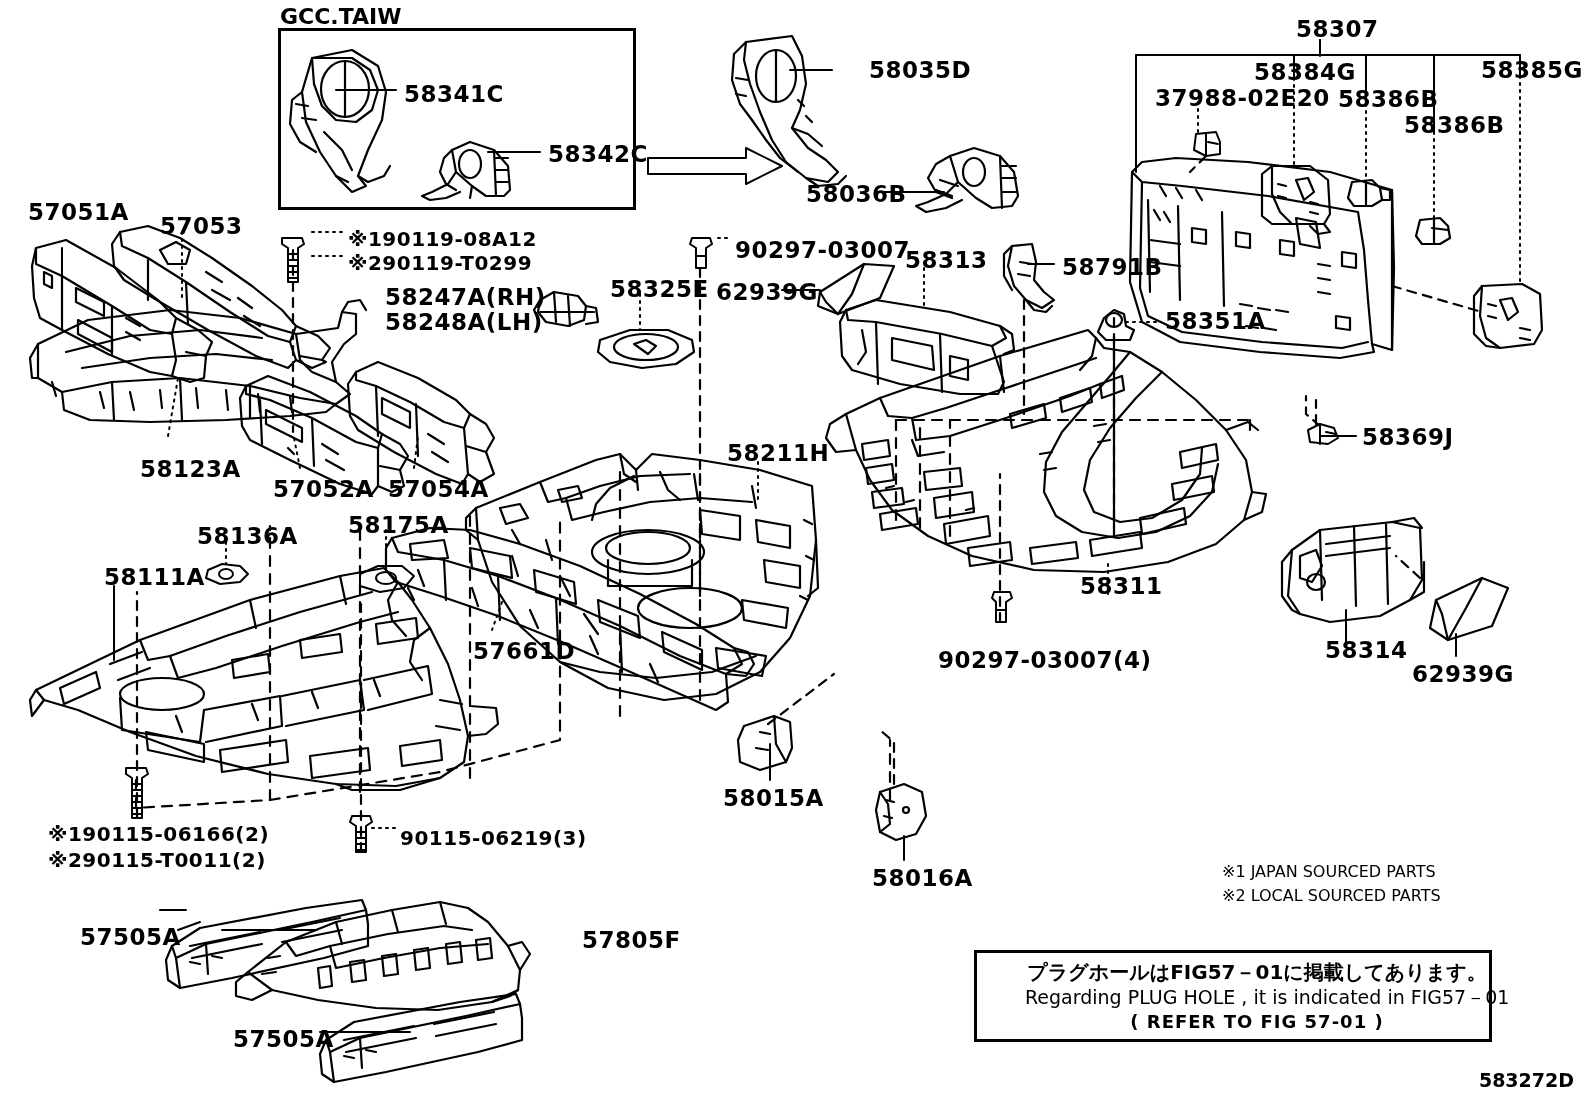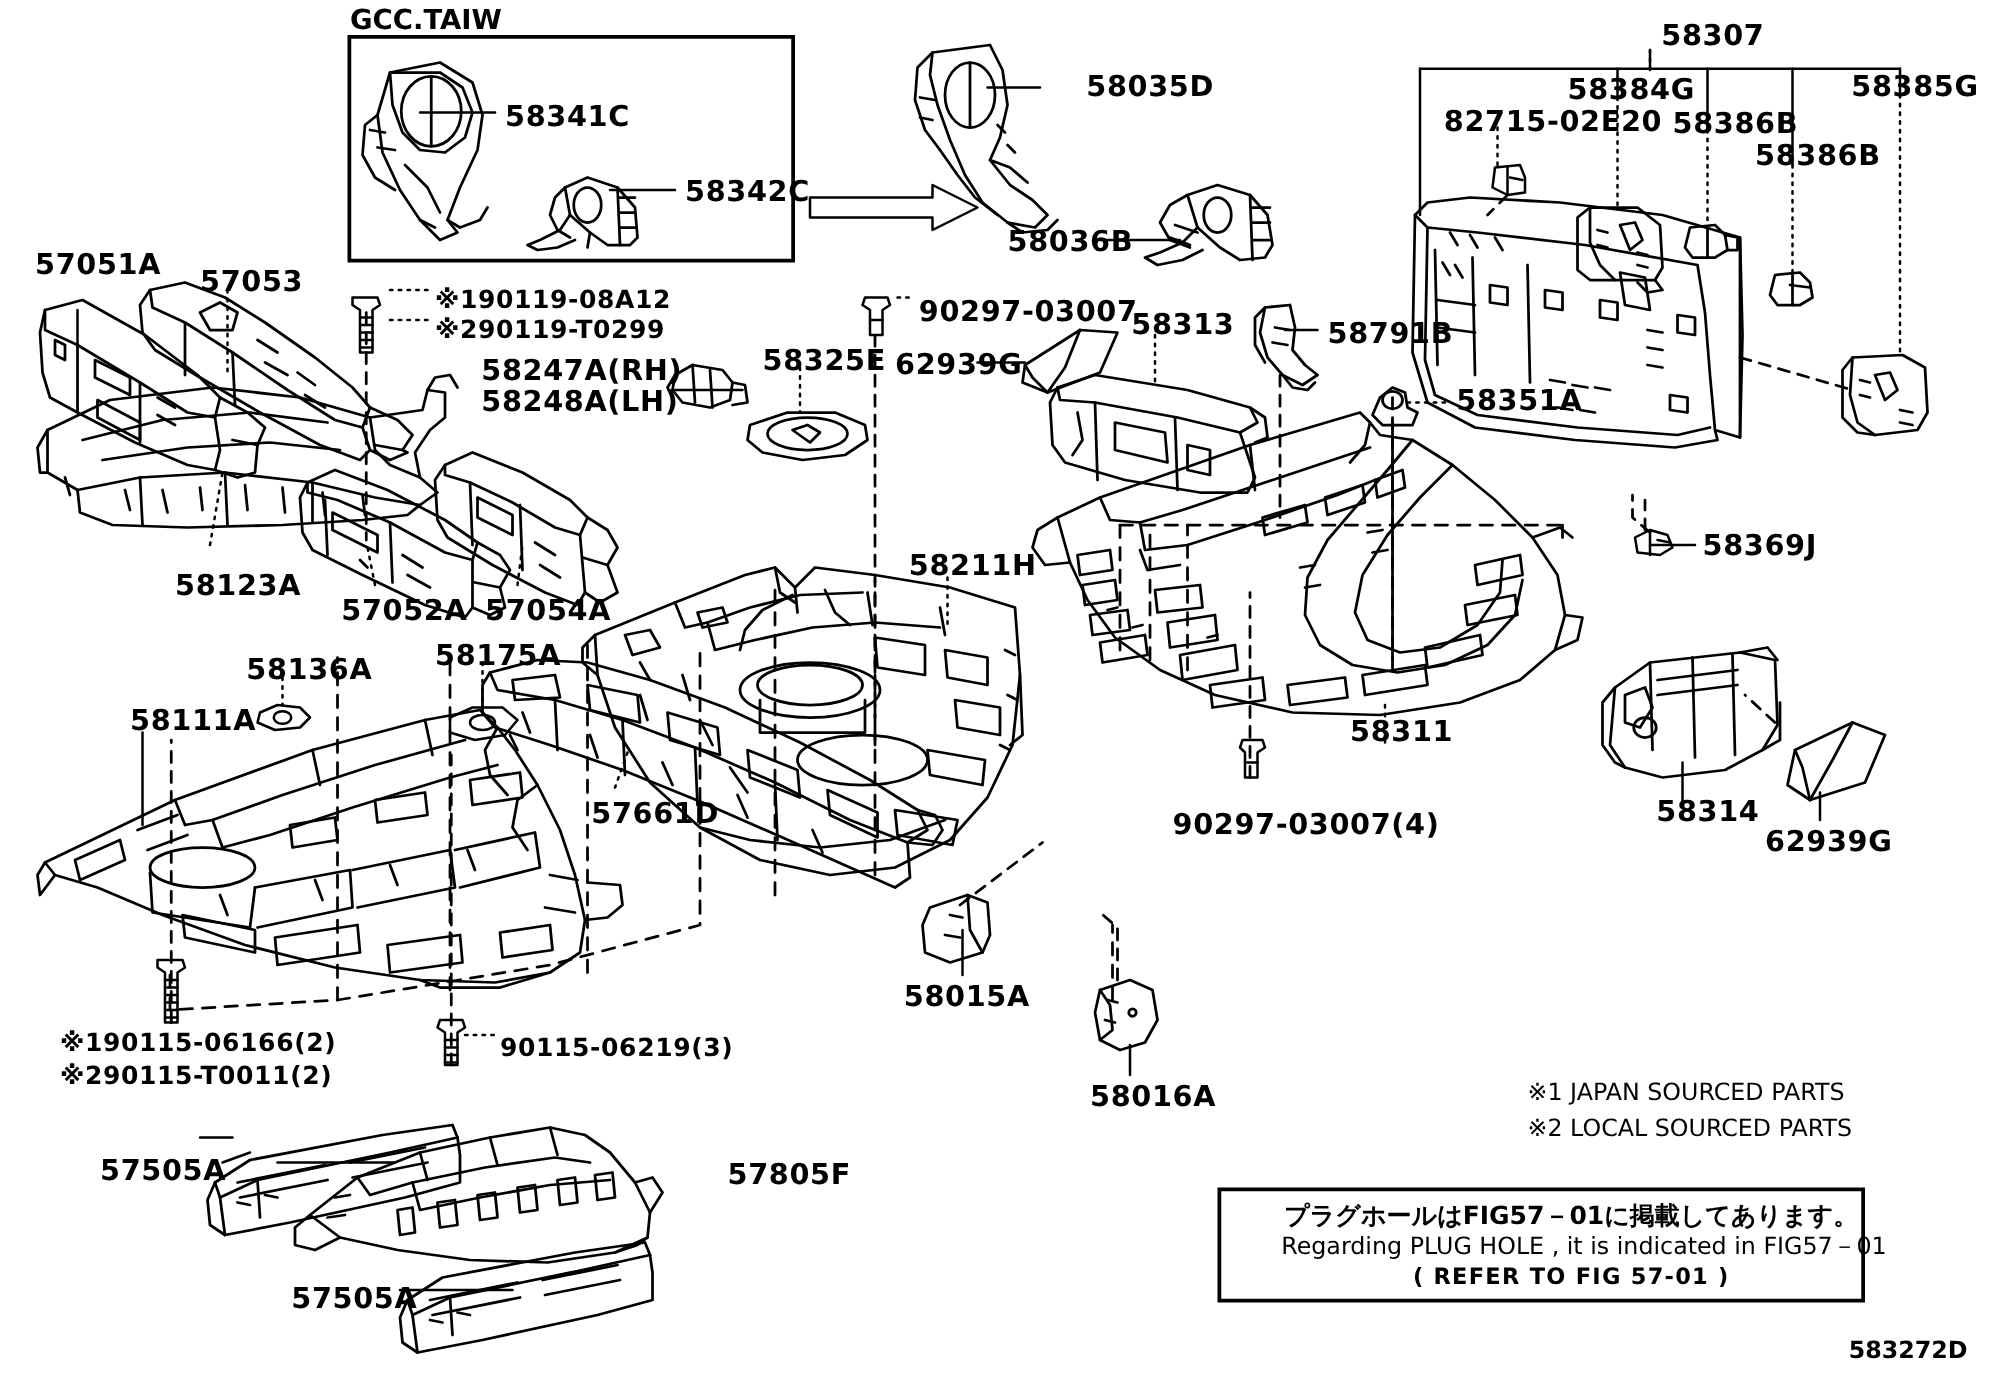--- a/index.html
+++ b/index.html
@@ -46,21 +46,21 @@
   .note-line.n3 { font-size: 18px; letter-spacing: 1px; }
   .inset-box {
     position: absolute;
     border: 3px solid #000;
     box-sizing: border-box;
     background: #fff;
   }
   .legend {
     position: absolute;
     font-family: "DejaVu Sans", sans-serif;
-    font-size: 19px;
+    font-size: 16px;
     color: #000;
     line-height: 1.5;
     white-space: nowrap;
   }
   svg.art {
     position: absolute;
     left: 0; top: 0;
     width: 1592px;
     height: 1099px;
     overflow: visible;
@@ -595,24 +595,24 @@
         <path d="M1434 55 L1434 132"></path>
         <path d="M1520 55 L1520 76"></path>
       </g>
     </g>
   </svg>
 
   <div class="lbl" style="left:404px; top:82px;">58341C</div>
   <div class="lbl" style="left:548px; top:142px;">58342C</div>
   <div class="lbl" style="left:869px; top:58px;">58035D</div>
   <div class="lbl" style="left:806px; top:182px;">58036B</div>
-  <div class="lbl" style="left:1296px; top:17px;margin-left:33px;">58307</div>
+  <div class="lbl" style="left:1296px; top:17px;">58307</div>
   <div class="lbl" style="left:1254px; top:60px;">58384G</div>
   <div class="lbl" style="left:1481px; top:58px;">58385G</div>
-  <div class="lbl" style="left:1155px; top:86px;">82715-02E20</div>
+  <div class="lbl" style="left:1155px; top:86px;">37988-02E20</div>
   <div class="lbl" style="left:1338px; top:87px;">58386B</div>
   <div class="lbl" style="left:1404px; top:113px;">58386B</div>
   <div class="lbl" style="left:28px; top:200px;">57051A</div>
   <div class="lbl" style="left:160px; top:214px;">57053</div>
   <div class="lbl" style="left:140px; top:421px;margin-top:36px;">58123A</div>
   <div class="lbl" style="left:273px; top:477px;">57052A</div>
   <div class="lbl" style="left:388px; top:477px;">57054A</div>
   <div class="lbl" style="left:385px; top:285px;">58247A(RH)</div>
   <div class="lbl" style="left:385px; top:310px;">58248A(LH)</div>
   <div class="lbl" style="left:610px; top:277px;">58325E</div>

